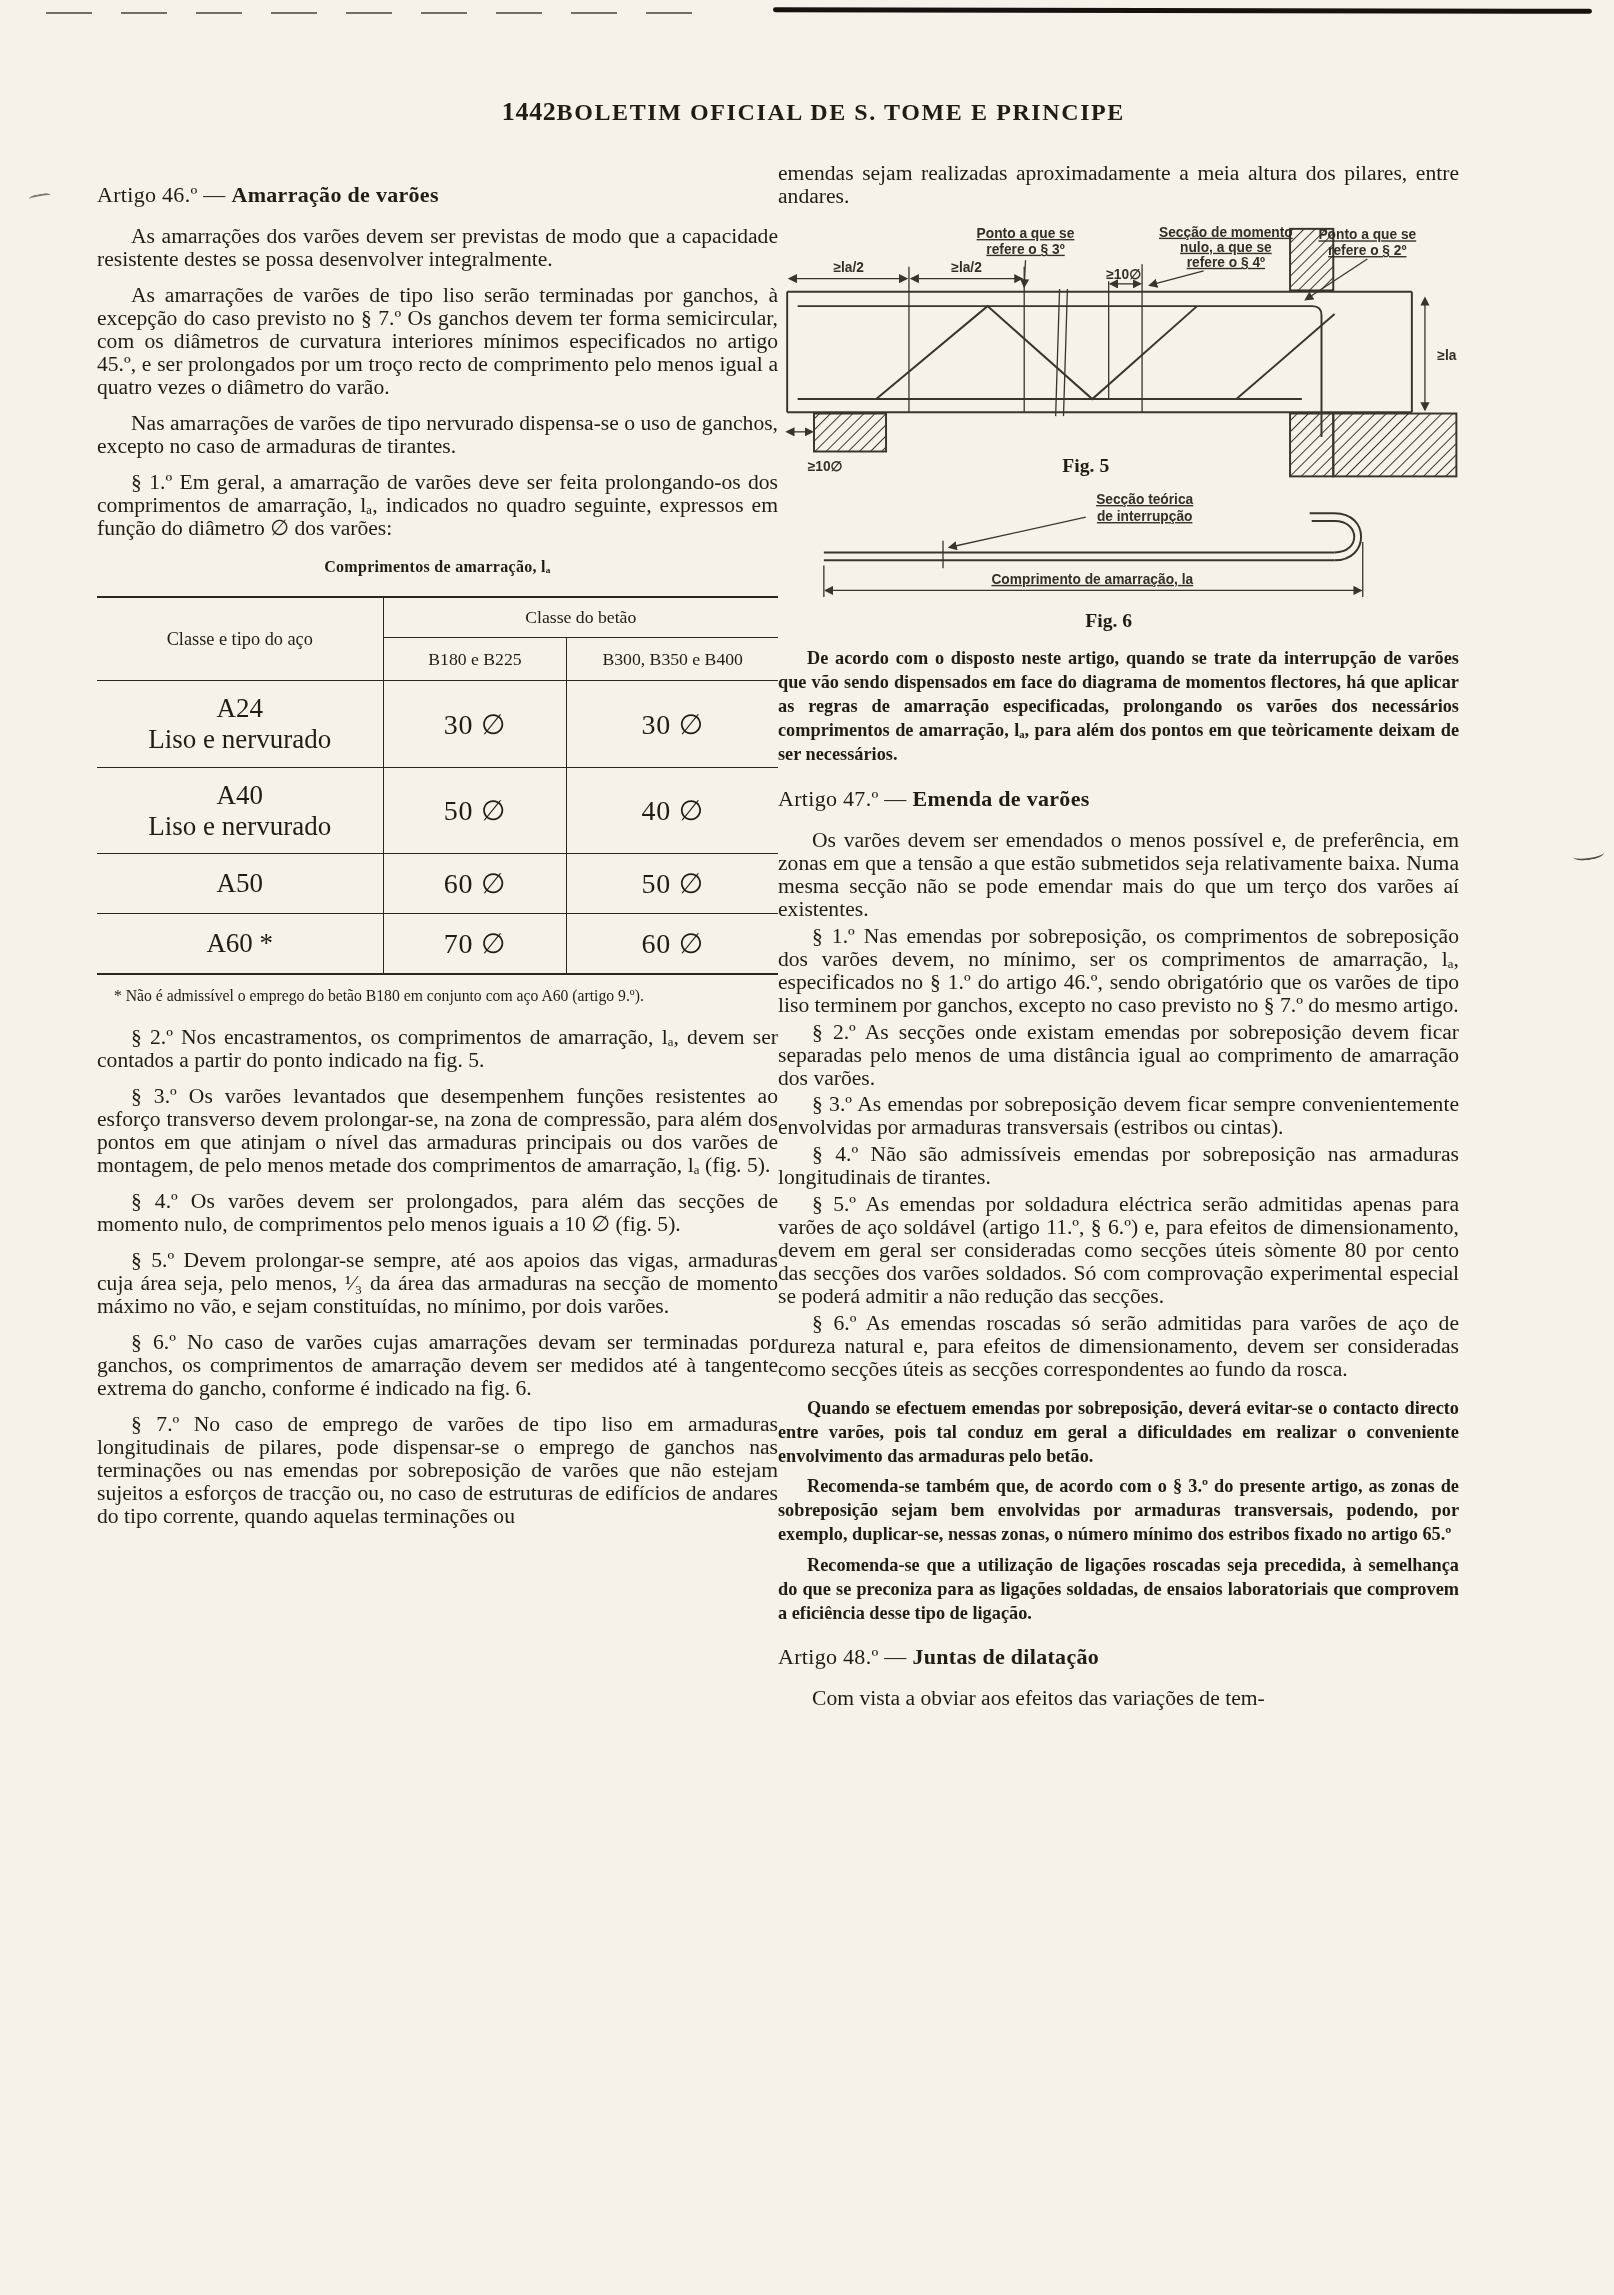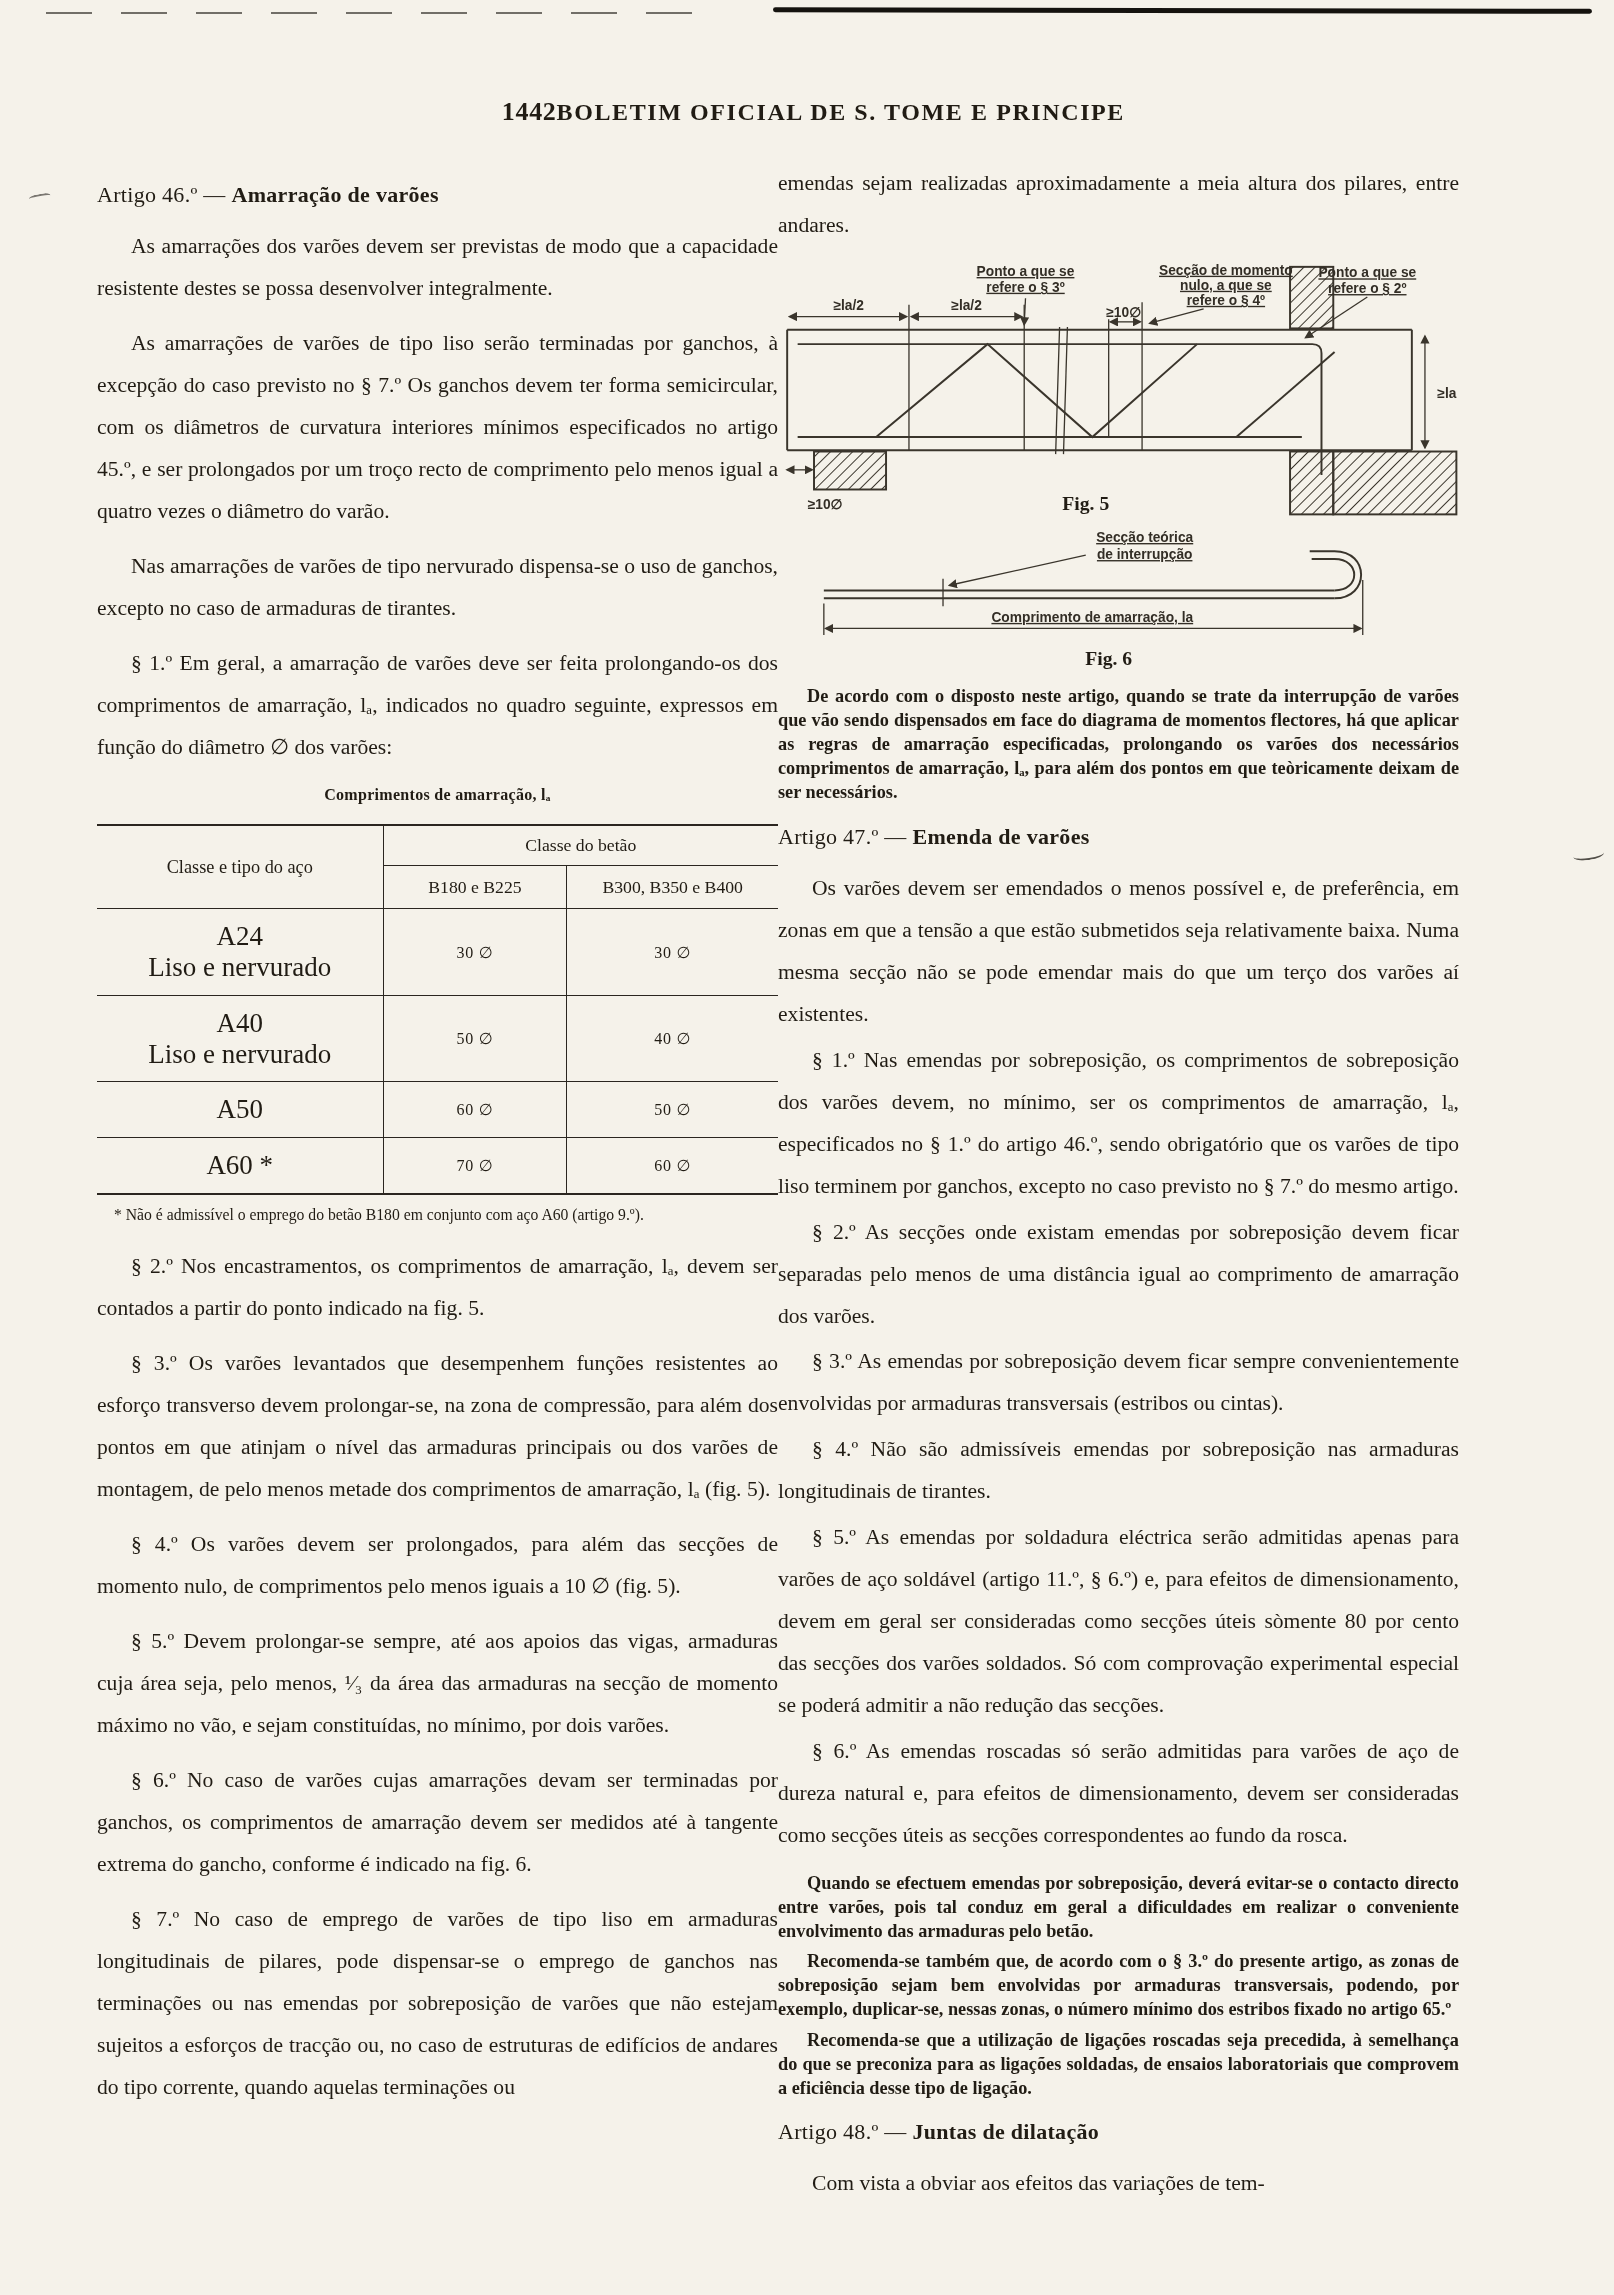--- a/index.html
+++ b/index.html
@@ -21,41 +21,41 @@
 
   .page-header{display:flex;justify-content:center;align-items:baseline;padding:0 1.3px 9.2px 0}
   .page-number{font-size:26px;font-weight:bold;letter-spacing:0.7px}
   .page-title{font-size:24px;font-weight:bold;letter-spacing:1.6px}
 
   .columns{display:flex;margin-top:26px}
   .col{width:681px;flex:0 0 681px}
 
   .article-heading{font-size:22px;font-weight:normal;margin:19.7px 0 17px;letter-spacing:0.3px}
   .article-heading .bold{font-weight:bold}
-  .body-p{font-size:21.6px;line-height:42px;text-align:justify;text-indent:34px;margin:0 0 13px}
+  .body-p{font-size:21.6px;line-height:23px;text-align:justify;text-indent:34px;margin:0 0 13px}
   .no-indent{text-indent:0}
   .tight{margin:0 0 3.9px}
   .small-p{font-size:18.3px;line-height:24px;font-weight:bold;text-align:justify;text-indent:29px;margin:0 0 6.6px}
   .small-gap{margin-top:14.4px}
 
   .table-block{margin:18.3px 0 19.7px}
   .table-title{font-size:16px;font-weight:bold;text-align:center;margin:5.2px 0 19.7px;letter-spacing:0.3px}
   table.data-table{width:100%;border-collapse:collapse;border-top:2px solid #2b2620;border-bottom:2px solid #2b2620}
   .data-table th,.data-table td{border:1.3px solid #2b2620;vertical-align:middle;text-align:center}
   .data-table thead tr:first-child > *{border-top:none}
   .data-table tbody tr:last-child > *{border-bottom:none}
   .data-table .edge-l{border-left:none}
   .data-table .edge-r{border-right:none}
   .th-steel{width:42%;font-size:18.3px;font-weight:normal;padding:6.6px}
   .th-concrete{font-size:17.7px;font-weight:normal;padding:9.2px 5.2px}
   .th-sub{font-size:17.7px;font-weight:normal;padding:10.5px 5.2px}
   .col-v1{width:27%}
   .col-v2{width:31%}
   .td-steel{font-size:27px;padding:11.8px 5.2px}
-  .td-val{font-size:16px;padding:13px 9px;letter-spacing:0.7px}
+  .td-val{font-size:28px;padding:13px 9px;letter-spacing:0.7px}
   .footnote{font-size:15.7px;line-height:20.3px;text-align:justify;text-indent:17px;margin:10.5px 0 0}
 
   figure{margin:0}
   .fig{width:100%;}
   .fig svg{display:block;width:100%;height:auto}
   .fig5{margin:10.5px 0 3.9px}
   .fig6{margin:2.6px 0 11.8px}
 </style>
 </head>
 <body>

